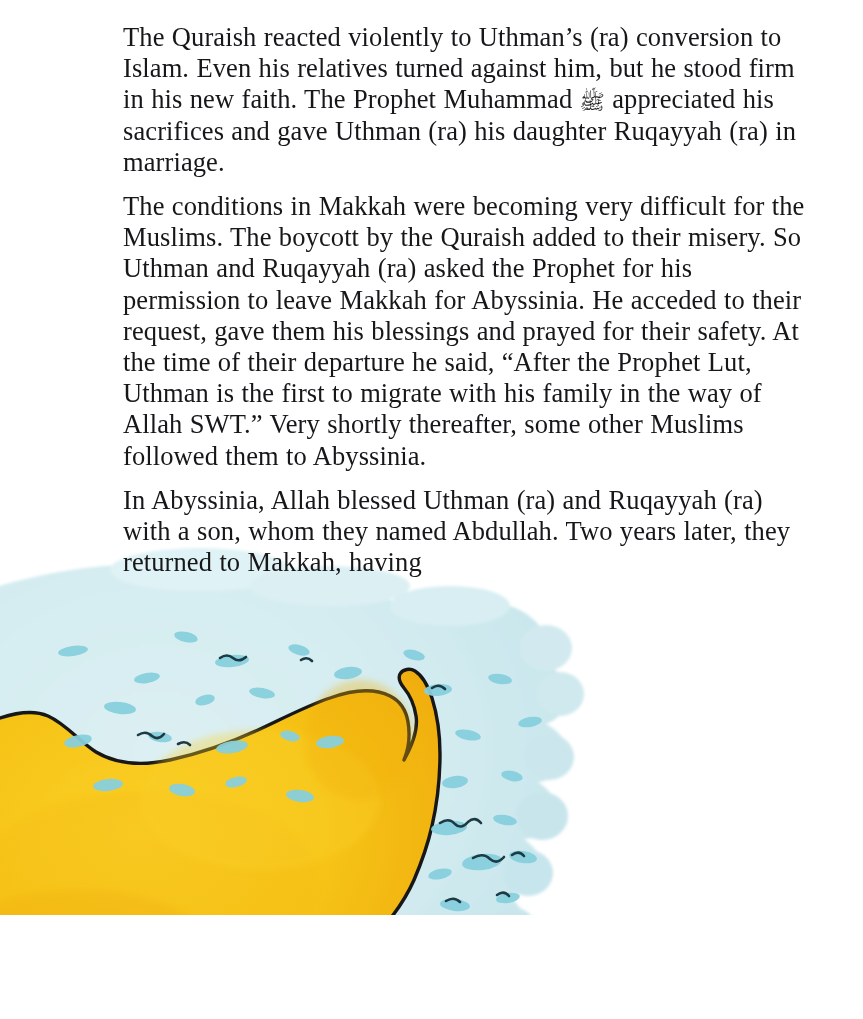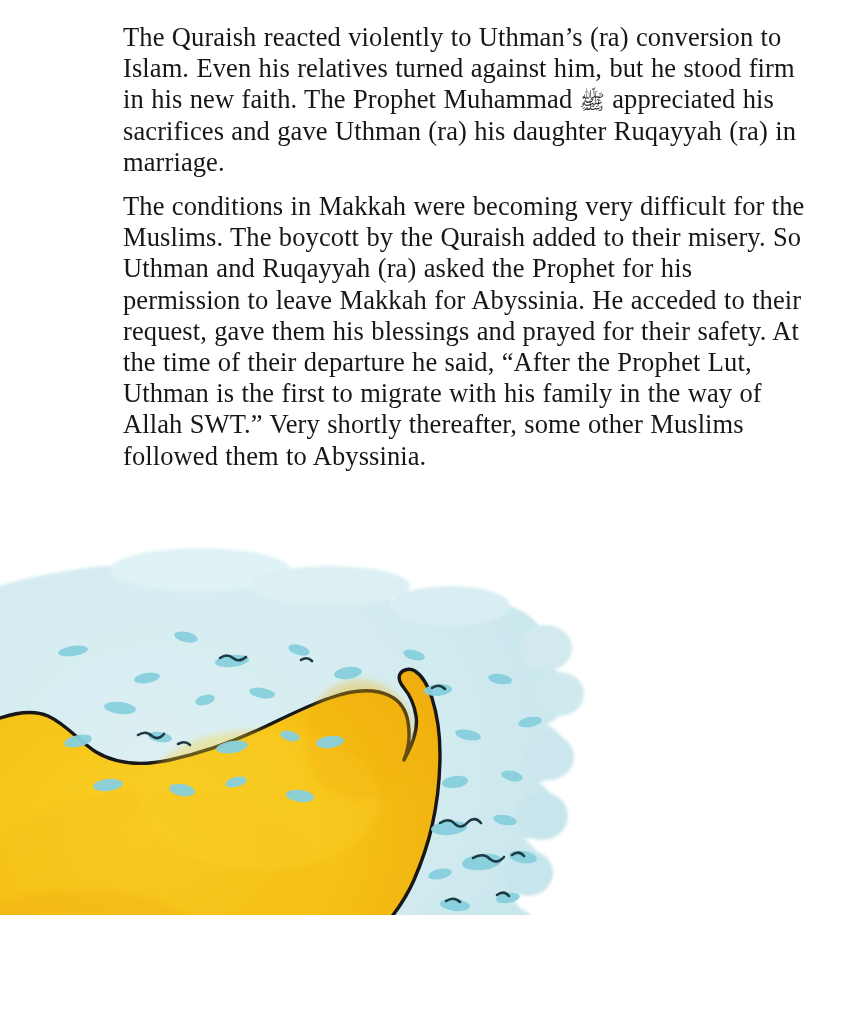--- a/index.html
+++ b/index.html
@@ -227,19 +227,20 @@
       <path d="M 446,901 q 8,-5 14,1"></path>
       <path d="M 497,895 q 7,-5 12,1"></path>
       <path d="M 454,967 q 9,-6 15,2"></path>
       <path d="M 482,931 q 7,-5 13,1"></path>
     </g>
   </svg>
 
   <div id="text-column">
     <p class="para">The Quraish reacted violently to Uthman’s (ra) conversion to Islam. Even his relatives turned against him, but he stood firm in his new faith. The Prophet Muhammad <span class="saw-glyph">ﷺ</span> appreciated his sacrifices and gave Uthman (ra) his daughter Ruqayyah (ra) in marriage.</p>
     <p class="para">The conditions in Makkah were becoming very difficult for the Muslims. The boycott by the Quraish added to their misery. So Uthman and Ruqayyah (ra) asked the Prophet for his permission to leave Makkah for Abyssinia. He acceded to their request, gave them his blessings and prayed for their safety. At the time of their departure he said, “After the Prophet Lut, Uthman is the first to migrate with his family in the way of Allah SWT.” Very shortly thereafter, some other Muslims followed them to Abyssinia.</p>
+    <p class="para">In Abyssinia, Allah blessed Uthman (ra) and Ruqayyah (ra) with a son, whom they named Abdullah. Two years later, they returned to Makkah, having</p>
   </div>
 
   <div id="abyssinia-label">Abyssinia</div>
 
   <div id="page-number">6</div>
 
 </div>
 
 </body></html>

